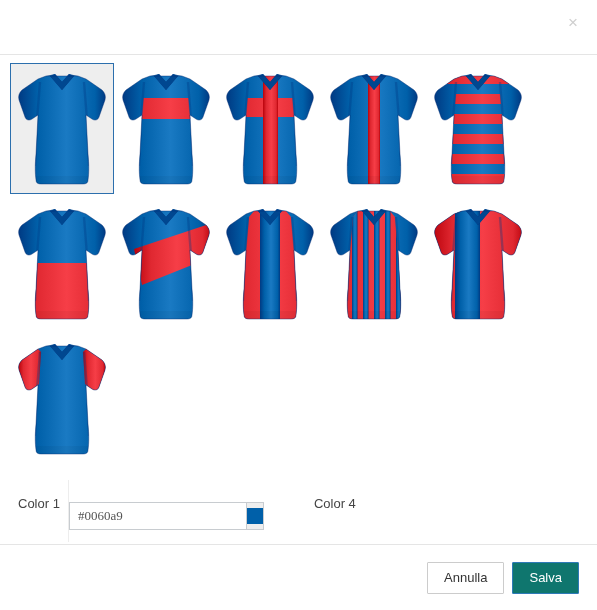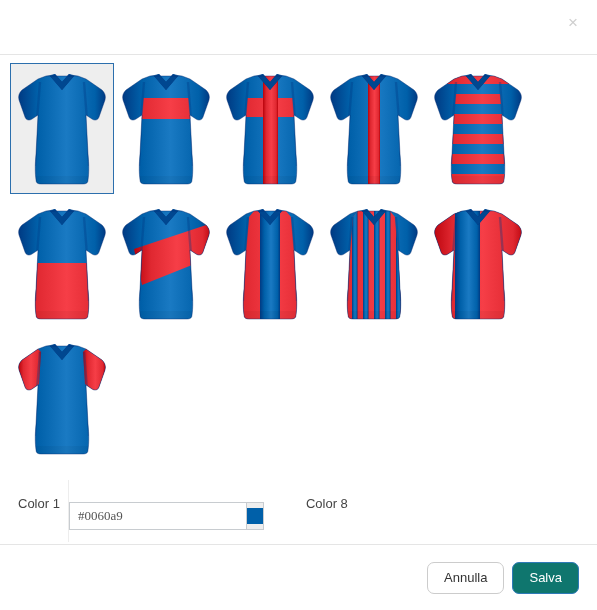--- a/index.html
+++ b/index.html
@@ -86,20 +86,21 @@
   }
 
   
   .colors-row {
     display: flex;
     align-items: center;
     padding: 0;
     margin-top: 12px;
     height: 62px;
     box-sizing: border-box;
+    gap: 8px;
   }
   .color-group {
     display: flex;
     align-items: flex-start;
     height: 100%;
   }
   .color-label {
     font-size: 13px;
     color: #444444;
     padding: 16px 8px 0 18px;
@@ -161,21 +162,21 @@
     padding-right: 18px;
     box-sizing: border-box;
   }
   .btn {
     font-size: 13px;
     font-family: "Liberation Sans", sans-serif;
     height: 32px;
     padding: 0 16px;
     cursor: pointer;
     box-sizing: border-box;
-    border-radius: 7px;
+    border-radius: 1px;
   }
   .btn-cancel {
     background: #ffffff;
     border: 1px solid #cccccc;
     color: #333333;
     margin-right: 8px;
   }
   .btn-save {
     background: #0f766e;
     border: 1px solid #2e7ab8;
@@ -656,21 +657,21 @@
           <div class="color-input-group">
             <input class="color-input" type="text" value="#0060a9" style="">
             <button class="color-swatch-btn">
               <span class="swatch" id="swatch1" style="background: rgb(0, 96, 169);"></span>
             </button>
           </div>
         </div>
       </div>
 
       <div class="color-group">
-        <div class="color-label">Color 8</div>
+        <div class="color-label">Color 4</div>
       </div>
 
     </div>
   </div>
 
   <div class="dialog-footer">
     <button class="btn btn-cancel">Annulla</button>
     <button class="btn btn-save">Salva</button>
   </div>
 

